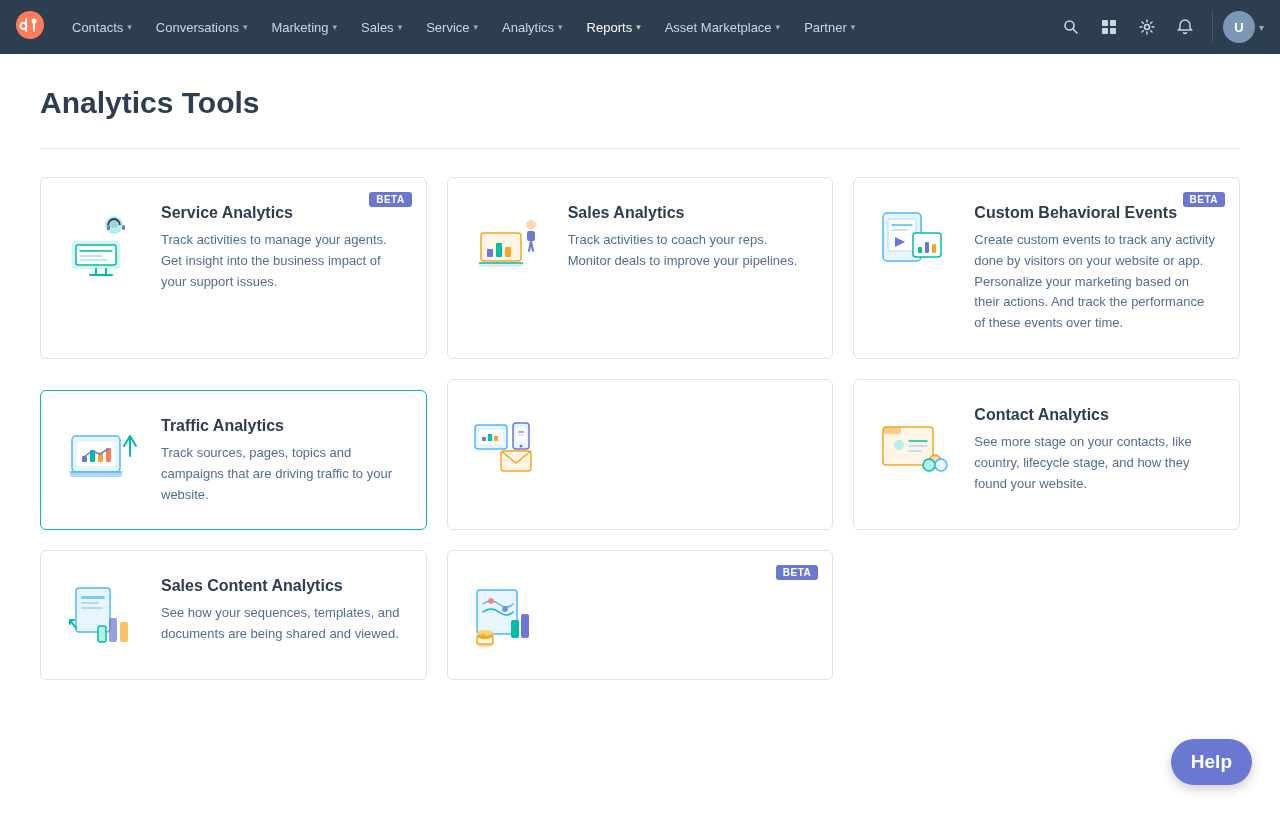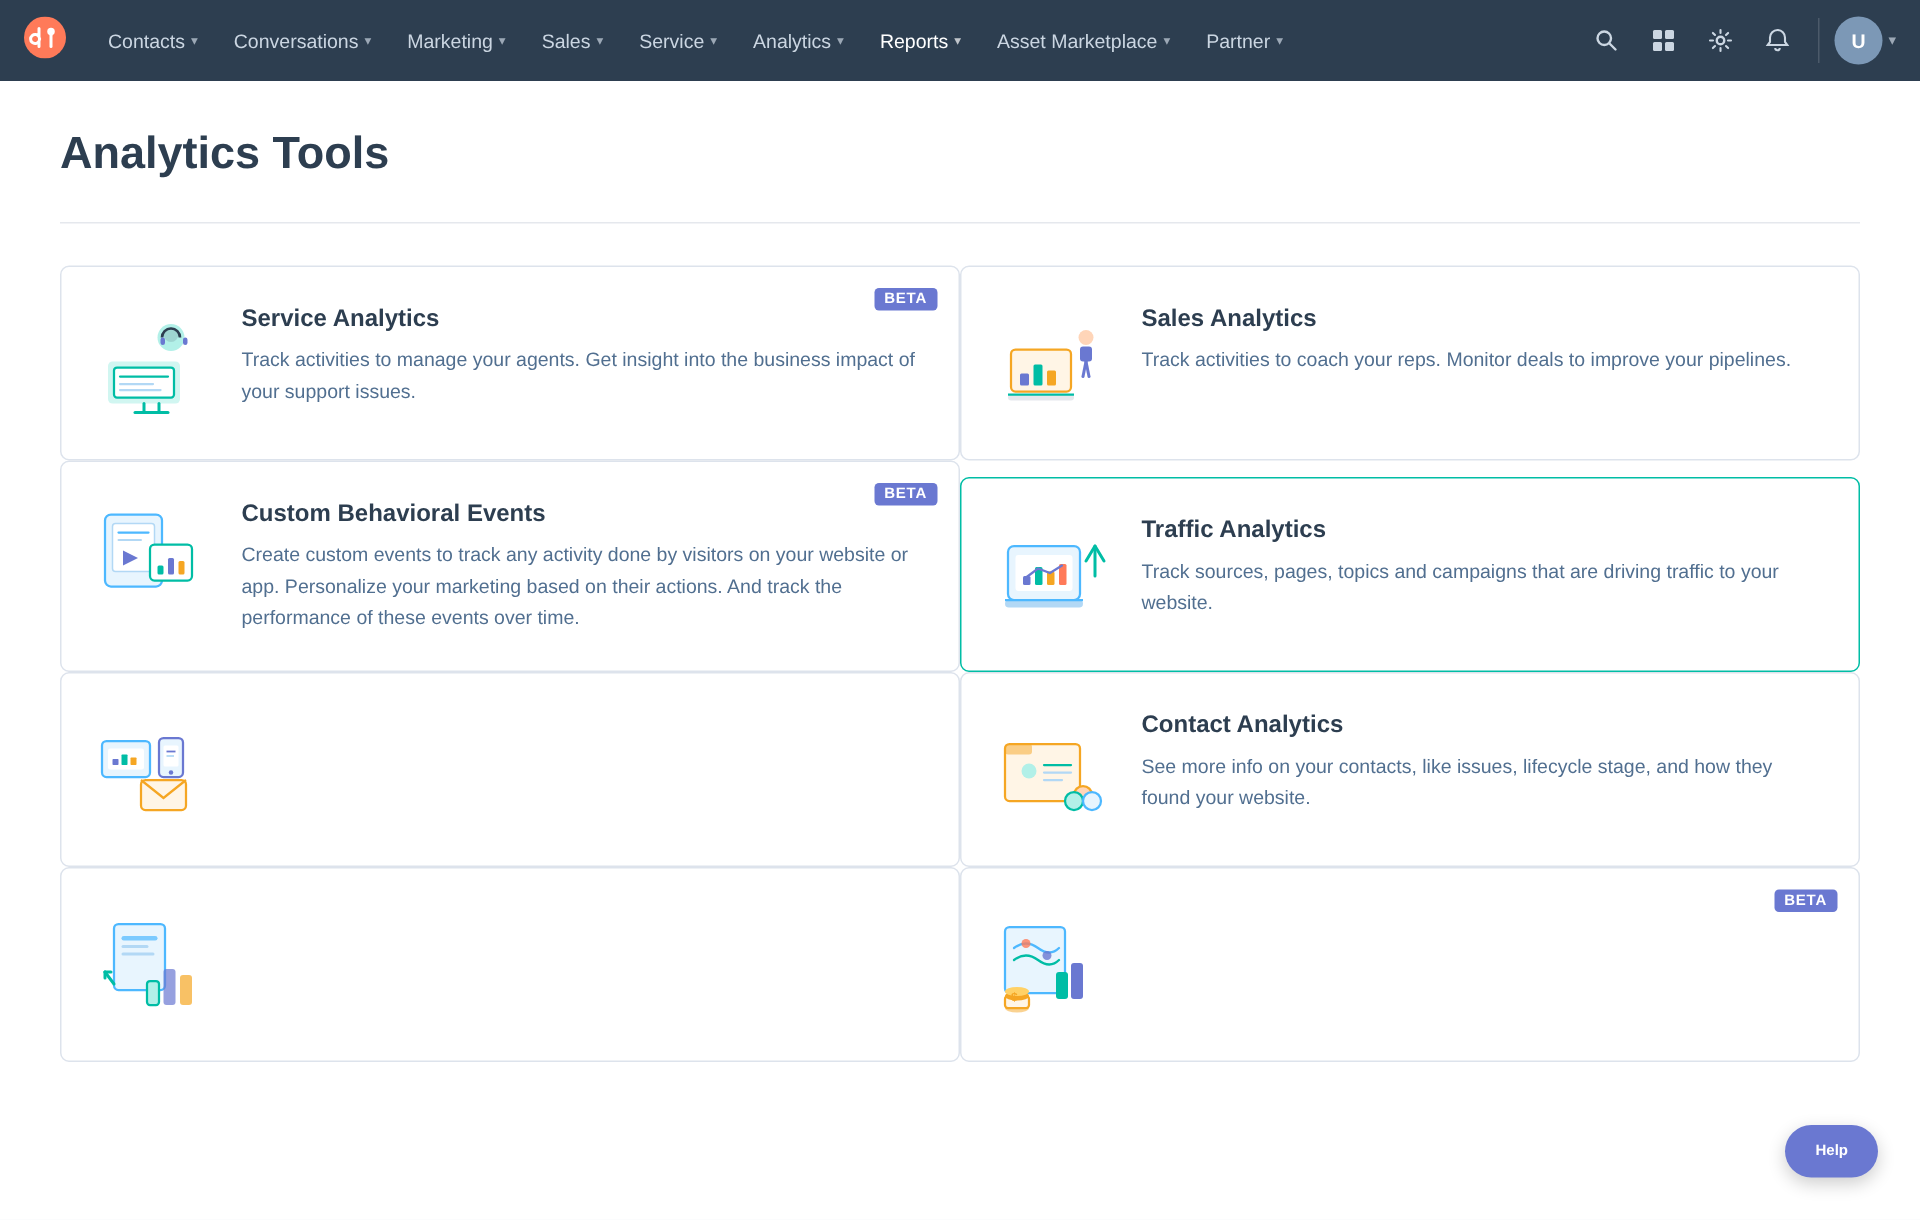--- a/index.html
+++ b/index.html
@@ -88,21 +88,22 @@
     }
     .divider {
       height: 1px;
       background: #e5e8ed;
       margin-bottom: 28px;
     }
 
     
     .cards-grid {
       display: grid;
-      grid-template-columns: 1fr 1fr;
+      grid-template-columns: 1fr 1fr 1fr;
+      gap: 20px;
     }
 
     .card {
       background: #fff;
       border: 1.5px solid #dde3ec;
       border-radius: 6px;
       padding: 24px 24px 24px 20px;
       display: flex;
       align-items: flex-start;
       gap: 20px;
@@ -157,21 +158,21 @@
     
     .help-btn {
       position: fixed;
       bottom: 28px;
       right: 28px;
       background: #6a78d1;
       color: #fff;
       border: none;
       border-radius: 24px;
       padding: 12px 20px;
-      font-size: 10px;
+      font-size: 19px;
       font-weight: 600;
       cursor: pointer;
       box-shadow: 0 4px 12px rgba(0,0,0,0.2);
     }
   </style>
 </head>
 <body>
 
 <nav class="navbar">
   <div class="nav-logo">
@@ -403,21 +404,21 @@
           <line x1="34" y1="41" x2="52" y2="41" stroke="#b2d8f5" stroke-width="1.5" stroke-linecap="round"></line>
           <line x1="34" y1="46" x2="46" y2="46" stroke="#b2d8f5" stroke-width="1.5" stroke-linecap="round"></line>
 
           <circle cx="60" cy="56" r="6" fill="#ffd5b8" stroke="#f5a623" stroke-width="1.5"></circle>
           <circle cx="54" cy="60" r="6" fill="#b2f0e8" stroke="#00bda5" stroke-width="1.5"></circle>
           <circle cx="66" cy="60" r="6" fill="#e8f5fe" stroke="#4db8ff" stroke-width="1.5"></circle>
         </svg>
       </div>
       <div class="card-body">
         <div class="card-title">Contact Analytics</div>
-        <div class="card-desc">See more info on your contacts, like issues, lifecycle stage, and how they found your website.</div>
+        <div class="card-desc">See more stage on your contacts, like country, lifecycle stage, and how they found your website.</div>
       </div>
     </div>
 
     <div class="card">
       <div class="card-icon">
         <svg width="78" height="78" viewBox="0 0 78 78" fill="none" xmlns="http://www.w3.org/2000/svg">
 
           <rect x="14" y="12" width="34" height="44" rx="3" fill="#e8f5fe" stroke="#4db8ff" stroke-width="1.5"></rect>
           <rect x="19" y="20" width="24" height="3" rx="1.5" fill="#4db8ff" opacity="0.7"></rect>
           <rect x="19" y="26" width="18" height="2" rx="1" fill="#b2d8f5"></rect>
@@ -425,20 +426,24 @@
 
           <rect x="36" y="50" width="8" height="16" fill="#b2f0e8" stroke="#00bda5" stroke-width="1.5" rx="2"></rect>
           <rect x="47" y="42" width="8" height="24" fill="#6a78d1" opacity="0.7" rx="2"></rect>
           <rect x="58" y="46" width="8" height="20" fill="#f5a623" opacity="0.7" rx="2"></rect>
 
           <path d="M14 52 L8 44" stroke="#00bda5" stroke-width="2" stroke-linecap="round"></path>
           <path d="M8 44 L12 44" stroke="#00bda5" stroke-width="2" stroke-linecap="round"></path>
           <path d="M8 44 L8 48" stroke="#00bda5" stroke-width="2" stroke-linecap="round"></path>
         </svg>
       </div>
+      <div class="card-body">
+        <div class="card-title">Sales Content Analytics</div>
+        <div class="card-desc">See how your sequences, templates, and documents are being shared and viewed.</div>
+      </div>
     </div>
 
     <div class="card">
       <div class="beta-badge">BETA</div>
       <div class="card-icon">
         <svg width="78" height="78" viewBox="0 0 78 78" fill="none" xmlns="http://www.w3.org/2000/svg">
 
           <rect x="8" y="14" width="40" height="44" rx="3" fill="#e8f5fe" stroke="#4db8ff" stroke-width="1.5"></rect>
 
           <path d="M14 28 Q22 22 30 28 Q38 34 44 28" stroke="#4db8ff" stroke-width="1.5" fill="none" stroke-linecap="round"></path>

